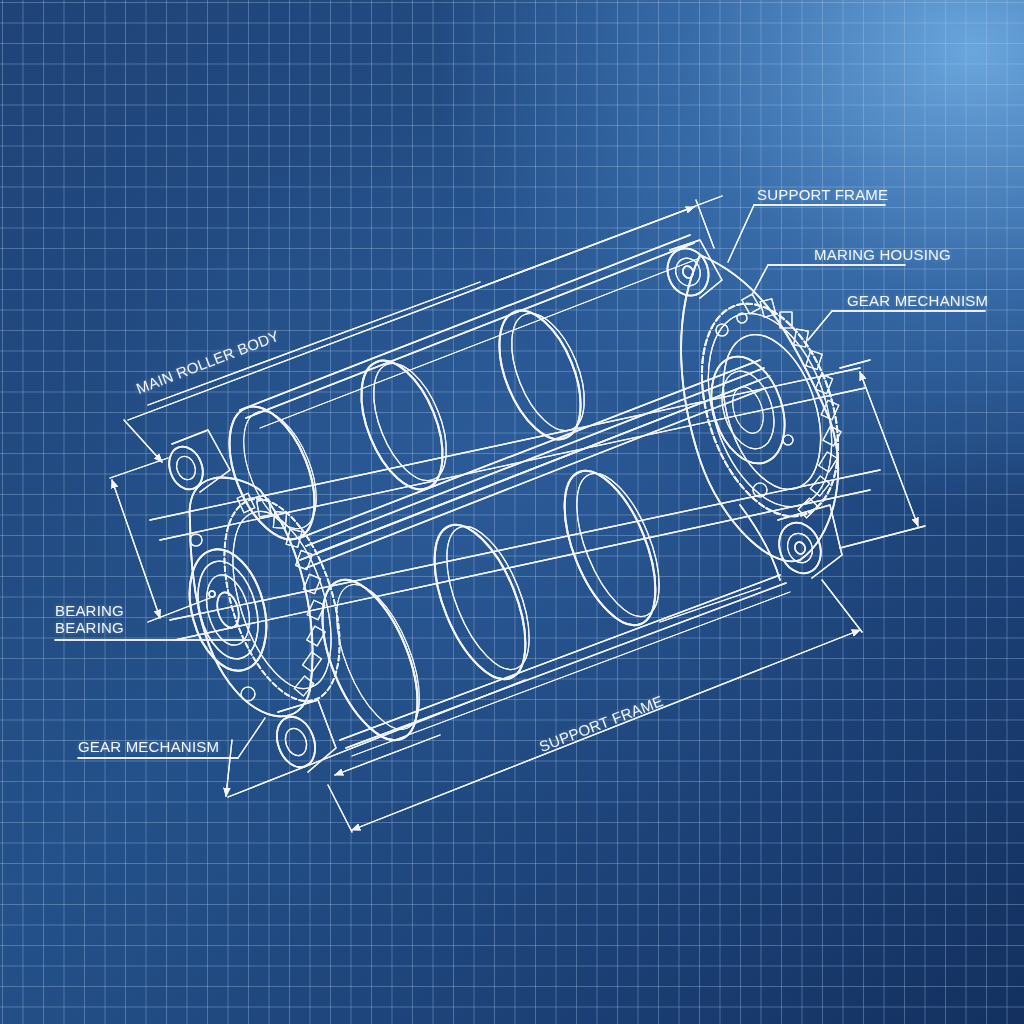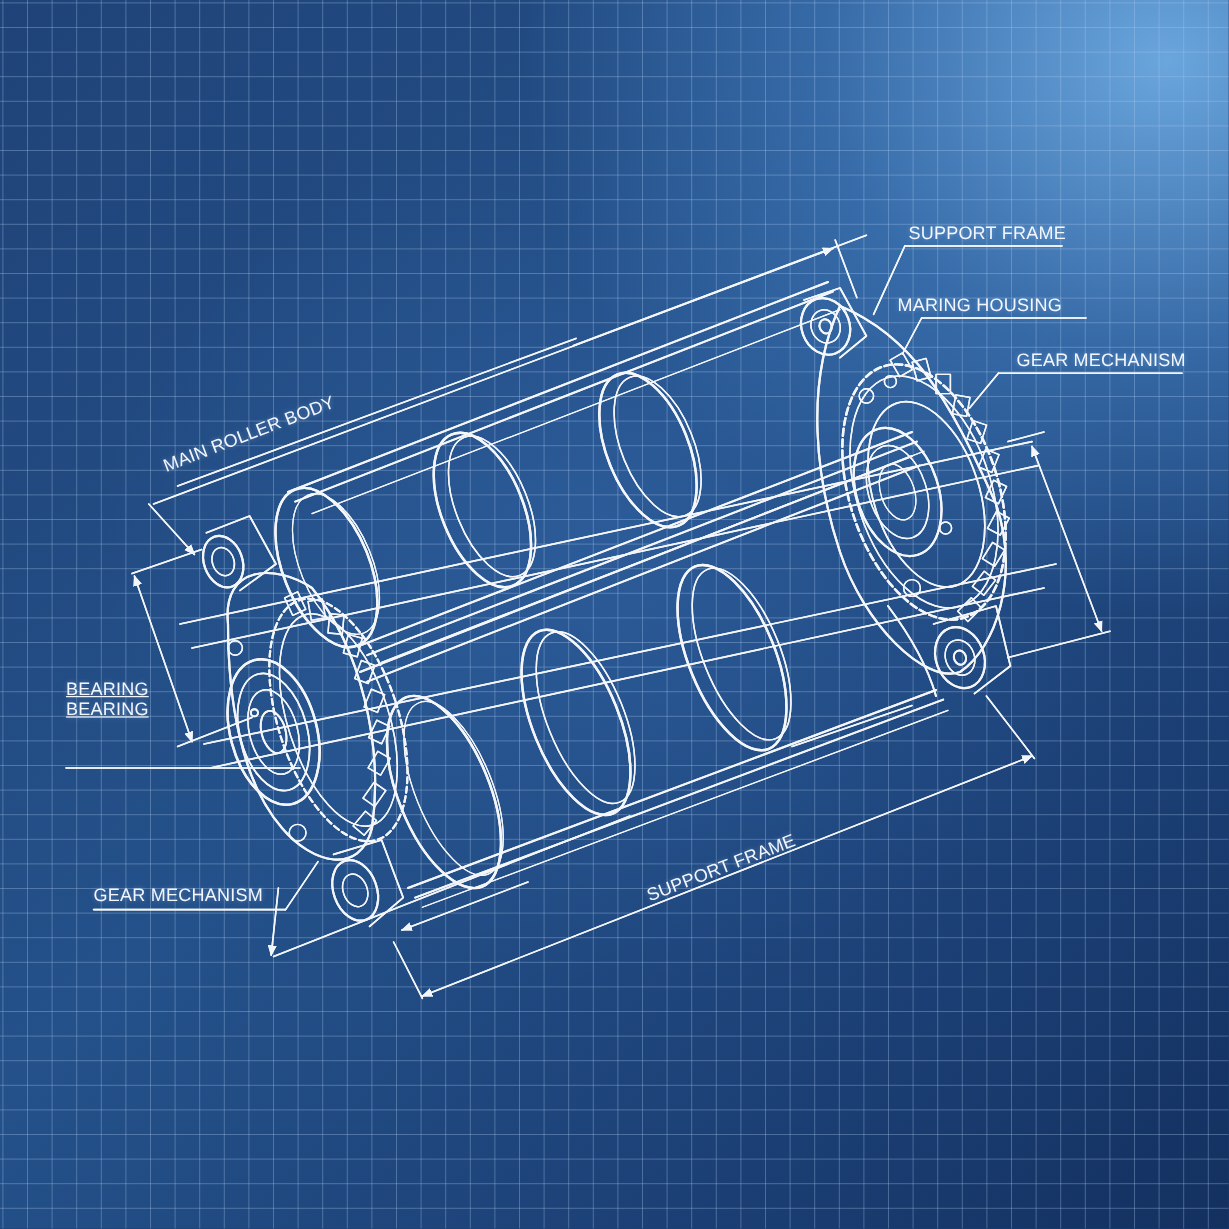--- a/index.html
+++ b/index.html
@@ -192,22 +192,22 @@
       <line x1="832" y1="311" x2="985" y2="311"></line>
       <line x1="832" y1="311" x2="808" y2="340"></line>
       <line x1="55" y1="640" x2="250" y2="640"></line>
       <line x1="78" y1="758" x2="238" y2="758"></line>
       <line x1="238" y1="758" x2="265" y2="718"></line>
     </g>
     </g>
   </svg>
 
   <div class="lbl" style="left:757px; top:186px;">SUPPORT FRAME</div>
-  <div class="lbl" style="left:748px; top:246px;">MARING HOUSING</div>
+  <div class="lbl" style="left:814px; top:246px;">MARING HOUSING</div>
   <div class="lbl" style="left:847px; top:292px;">GEAR MECHANISM</div>
   <div class="lbl rot" style="left:140px; top:380px; transform:rotate(-21deg);">MAIN ROLLER BODY</div>
-  <div class="lbl" style="left:55px; top:566px;text-decoration:underline;">
+  <div class="lbl" style="left:55px; top:602px;">
     <div>BEARING</div>
     <div>BEARING</div>
   </div>
   <div class="lbl" style="left:78px; top:738px;">GEAR MECHANISM</div>
   <div class="lbl rot" style="left:543px; top:738px; transform:rotate(-21deg);">SUPPORT FRAME</div>
 </div>
 
 </body></html>

